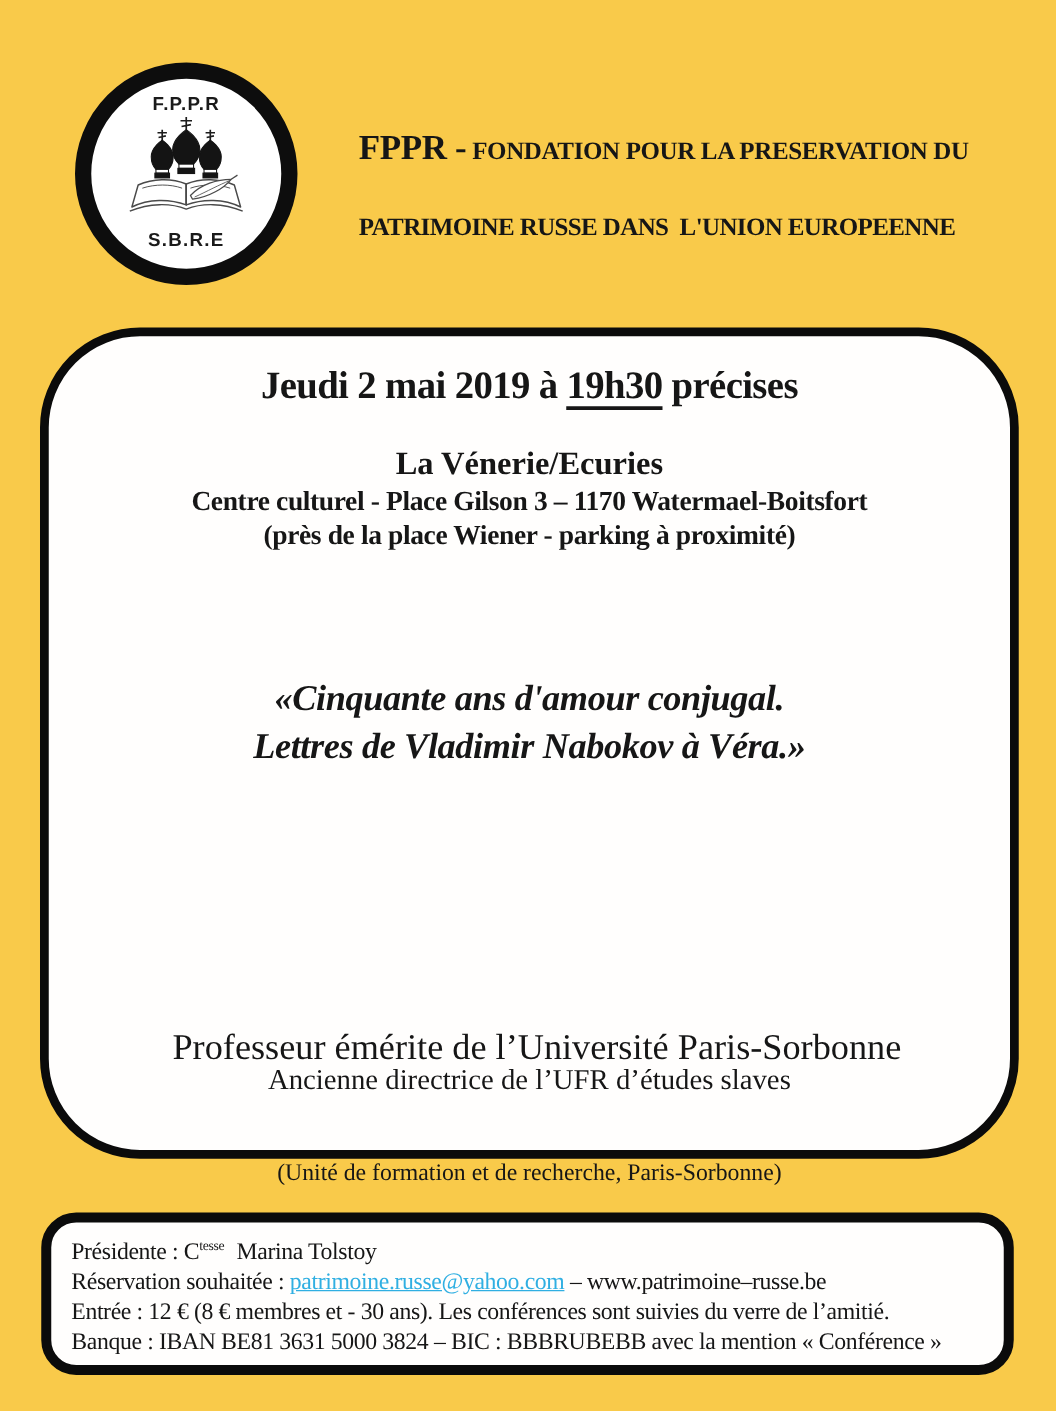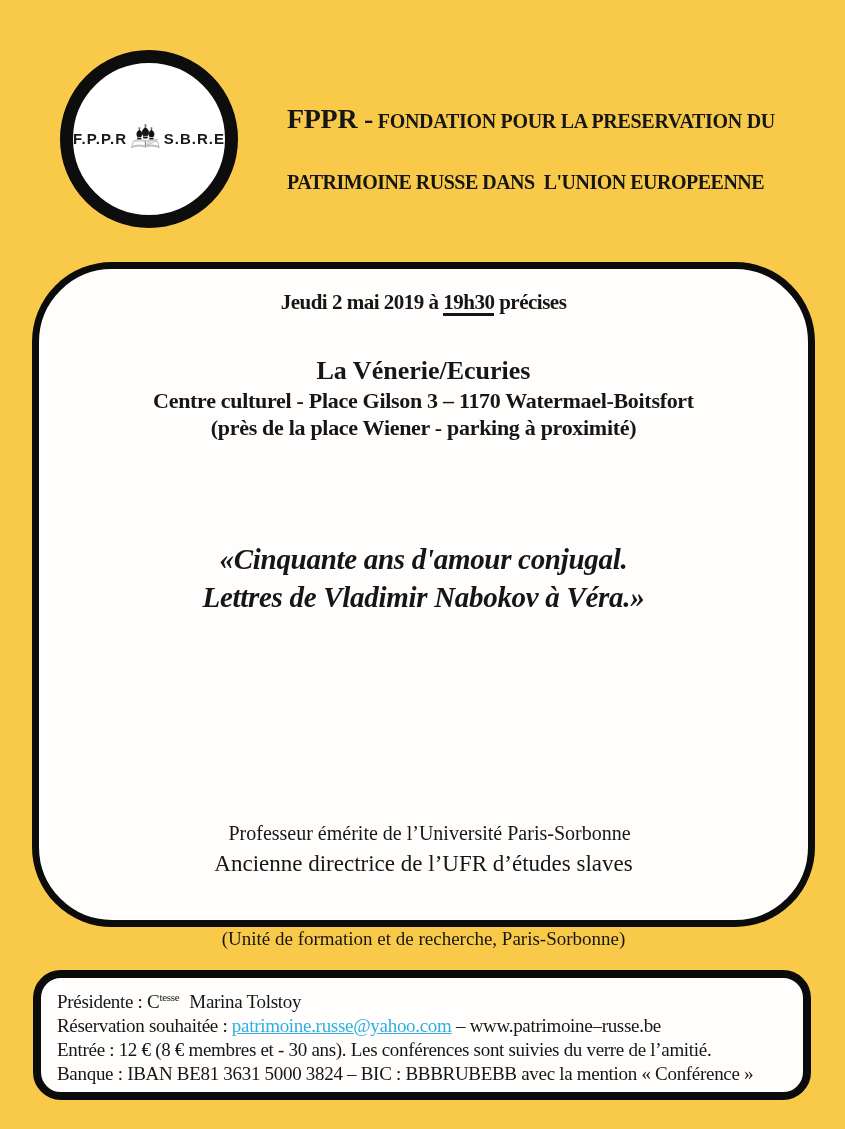--- a/index.html
+++ b/index.html
@@ -8,21 +8,21 @@
   .page {
     position:relative; width:845px; height:1129px; margin:0 auto;
     background:var(--bg,#F9CA4A); color:var(--ink,#161616);
     font-family:"Liberation Serif", serif; overflow:hidden;
   }
 
   
   .logo {
     position:absolute; left:60px; top:50px; width:178px; height:178px;
     background:#fff; border:13px solid #0d0d0d; border-radius:50%;
-    display:flex; flex-direction:row; align-items:center;
+    display:flex; flex-direction:column; align-items:center;
     justify-content:space-between; padding:12px 0 14px;
   }
   .logo-top, .logo-bottom {
     font-family:"Liberation Sans", sans-serif; font-weight:bold;
     font-size:15px; letter-spacing:1px; color:#1a1a1a;
   }
   .logo-art { width:134px; height:96px; }
 
   
   .header-text { position:absolute; left:287px; top:70px; white-space:pre; }
@@ -30,29 +30,29 @@
   .org-prefix { font-size:28px; }
   .org-line2 { font-size:20px; font-weight:bold; letter-spacing:-0.5px; line-height:24px; }
   .cycle { margin-top:39px; font-size:29px; font-weight:bold; letter-spacing:-0.5px; }
 
   
   .event-box {
     position:absolute; left:32px; top:262px; width:783px; height:665px;
     background:#fffefd; border:7px solid #0b0b0b; border-radius:80px;
   }
   .mline { position:absolute; left:0; right:0; text-align:center; white-space:nowrap; }
-  .date    { top:21px;  font-size:21px; font-weight:bold; letter-spacing:-0.5px; }
+  .date    { top:21px;  font-size:31px; font-weight:bold; letter-spacing:-0.5px; }
   .time-underline { display:inline-block; border-bottom:3px solid currentColor; padding-bottom:0px; line-height:1.05; }
   .venue   { top:87px;  font-size:26px; font-weight:bold; }
   .addr    { top:119px; font-size:22px; font-weight:bold; letter-spacing:-0.3px; }
   .addr2   { top:146px; font-size:22px; font-weight:bold; letter-spacing:-0.3px; }
   .title1  { top:274px; font-size:29px; font-style:italic; font-weight:600; letter-spacing:-0.3px; }
   .title2  { top:312px; font-size:29px; font-style:italic; font-weight:600; letter-spacing:-0.3px; }
   .speaker { top:399px; font-size:37px; font-weight:bold; letter-spacing:-0.5px; }
-  .bio1    { top:553px; font-size:20px;padding-left:12px; }
+  .bio1    { top:553px; font-size:29px;padding-left:12px; }
   .bio2    { top:582px; font-size:23px; }
   .bio3    { top:611px; font-size:19px;margin-top:48px; }
 
   
   .info-box {
     position:absolute; left:33px; top:970px; width:778px; height:130px;
     background:#fffefd; border:8px solid #0b0b0b; border-radius:28px;
     padding:12px 16px 0 16px;
   }
   .iline { font-size:19px; line-height:24px; white-space:nowrap; letter-spacing:-0.3px; }

